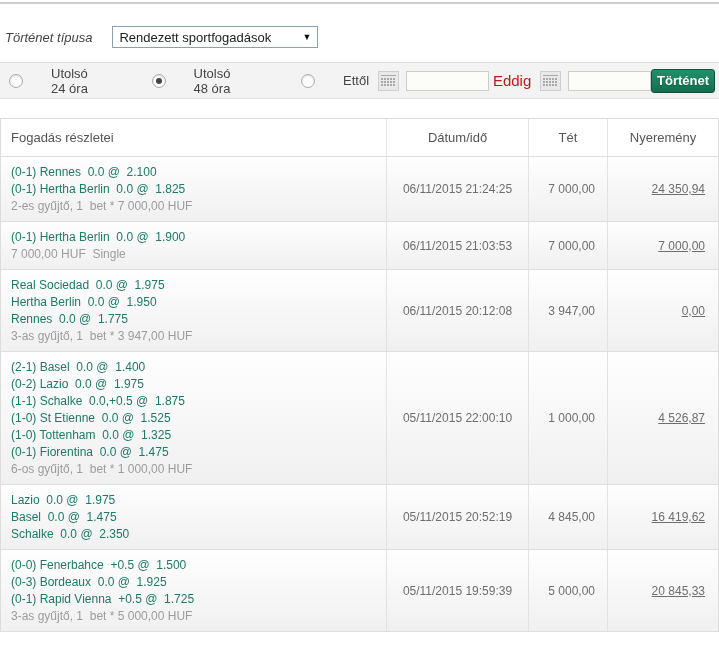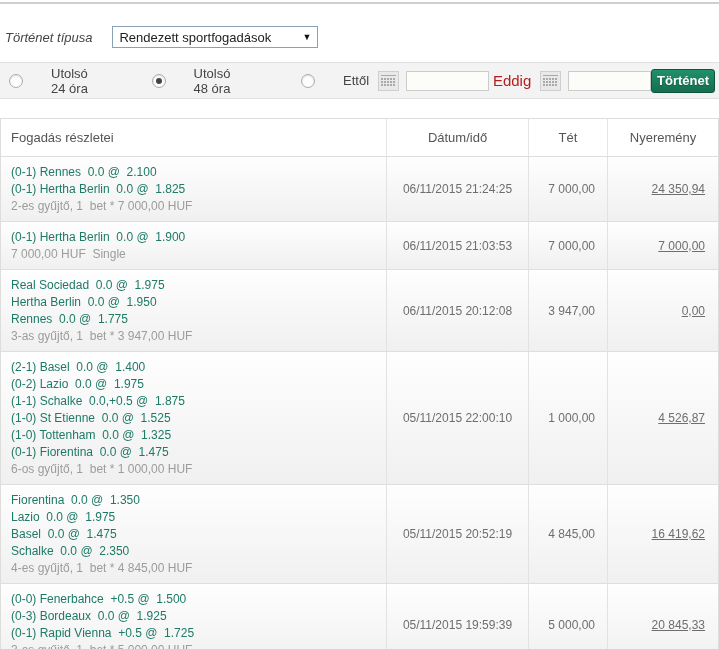--- a/index.html
+++ b/index.html
@@ -184,25 +184,23 @@
           <div class="sel-line">(1-0) Tottenham  0.0 @  1.325</div>
           <div class="sel-line">(0-1) Fiorentina  0.0 @  1.475</div>
           <div class="summary">6-os gyűjtő, 1  bet * 1 000,00 HUF</div>
         </div>
         <div class="cell date">05/11/2015 22:00:10</div>
         <div class="cell stake">1 000,00</div>
         <div class="cell win">4 526,87</div>
       </div>
       <div class="row">
         <div class="cell details">
-          <div class="sel-line">Fiorentina  0.0 @  1.350</div>
           <div class="sel-line">Lazio  0.0 @  1.975</div>
           <div class="sel-line">Basel  0.0 @  1.475</div>
           <div class="sel-line">Schalke  0.0 @  2.350</div>
-          <div class="summary">4-es gyűjtő, 1  bet * 4 845,00 HUF</div>
         </div>
         <div class="cell date">05/11/2015 20:52:19</div>
         <div class="cell stake">4 845,00</div>
         <div class="cell win">16 419,62</div>
       </div>
       <div class="row">
         <div class="cell details">
           <div class="sel-line">(0-0) Fenerbahce  +0.5 @  1.500</div>
           <div class="sel-line">(0-3) Bordeaux  0.0 @  1.925</div>
           <div class="sel-line">(0-1) Rapid Vienna  +0.5 @  1.725</div>

